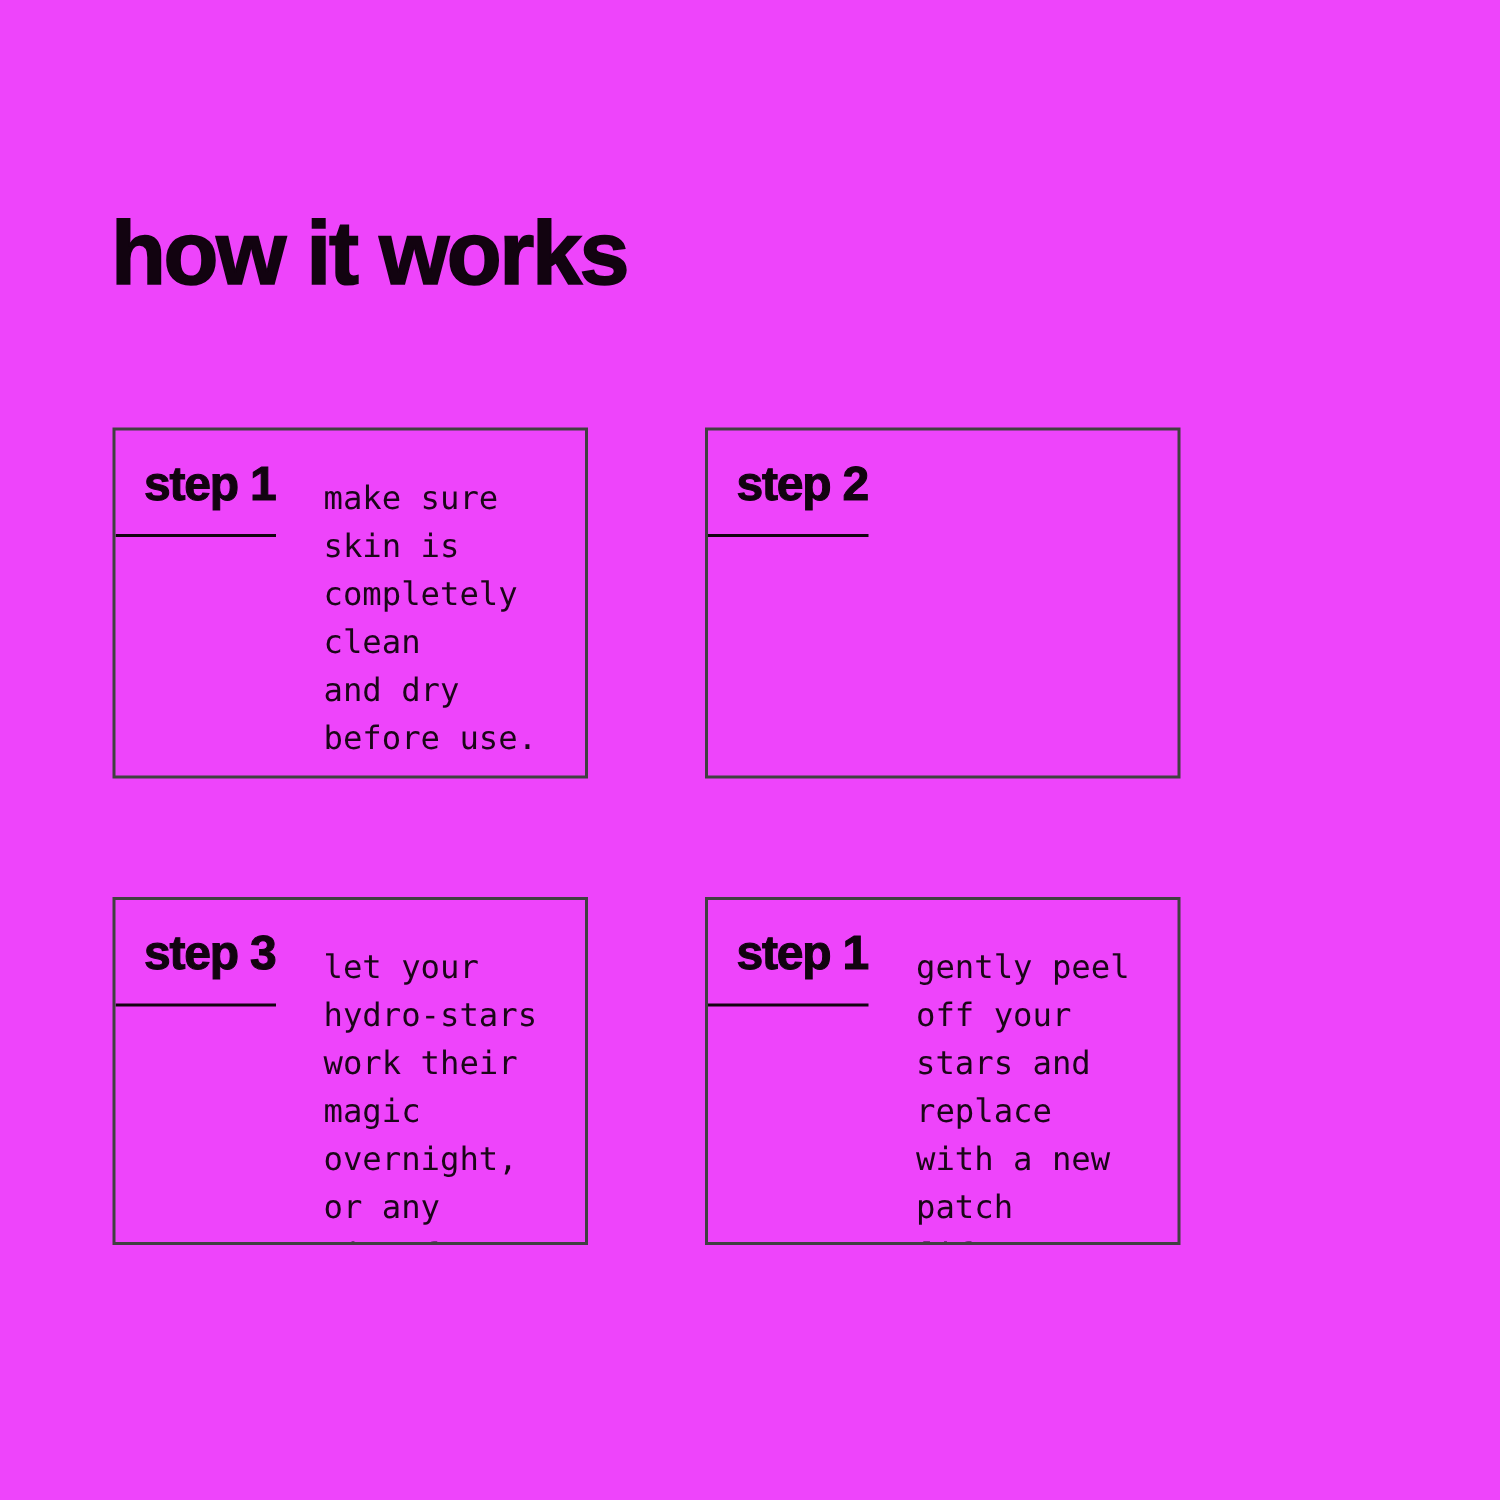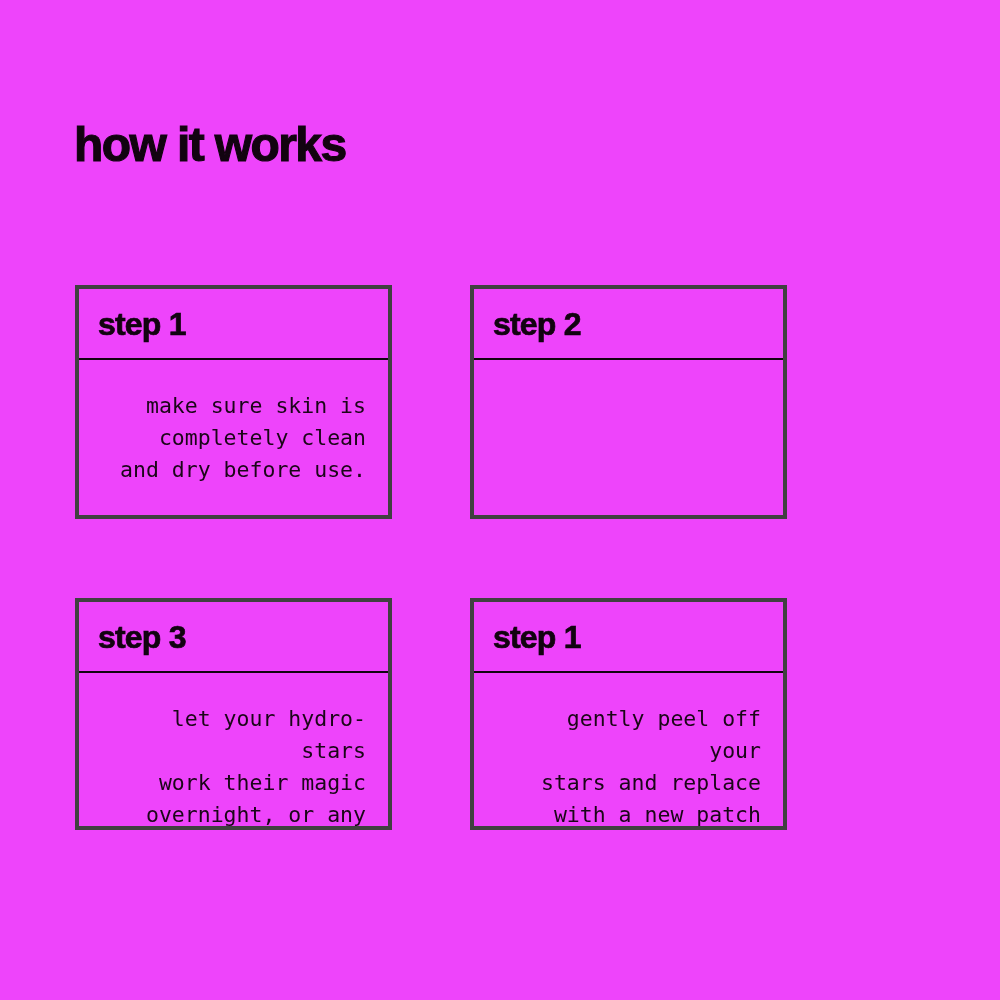--- a/index.html
+++ b/index.html
@@ -21,23 +21,23 @@
     width: 1000px;
     height: 1000px;
     background: #ee44fb;
     box-sizing: border-box;
   }
 
   
   .page-title {
     position: absolute;
     left: 74px;
-    top: 80px;
+    top: 96px;
     font-family: "Liberation Sans", sans-serif;
-    font-size: 48px;
+    font-size: 60px;
     font-weight: 700;
     line-height: 66px;
     letter-spacing: -1.6px;
     color: #120310;
     white-space: nowrap;
     -webkit-text-stroke: 1.1px #120310;
   }
 
   
   .steps-grid {
@@ -48,26 +48,25 @@
     display: grid;
     grid-template-columns: 317px 317px;
     grid-template-rows: 234px 232px;
     column-gap: 78px;
     row-gap: 79px;
   }
 
   .step-card {
     position: relative;
     box-sizing: border-box;
-    border: 4px solid #404040;
+    border: 2px solid #404040;
     background: transparent;
     display: flex;
-    flex-direction: column;
+    flex-direction: row;
     overflow: hidden;
-    text-align: right;
   }
 
   .step-card-header {
     box-sizing: border-box;
     height: 71px;
     flex: 0 0 71px;
     border-bottom: 2px solid #120310;
     display: flex;
     align-items: center;
     padding: 0 0 0 19px;

